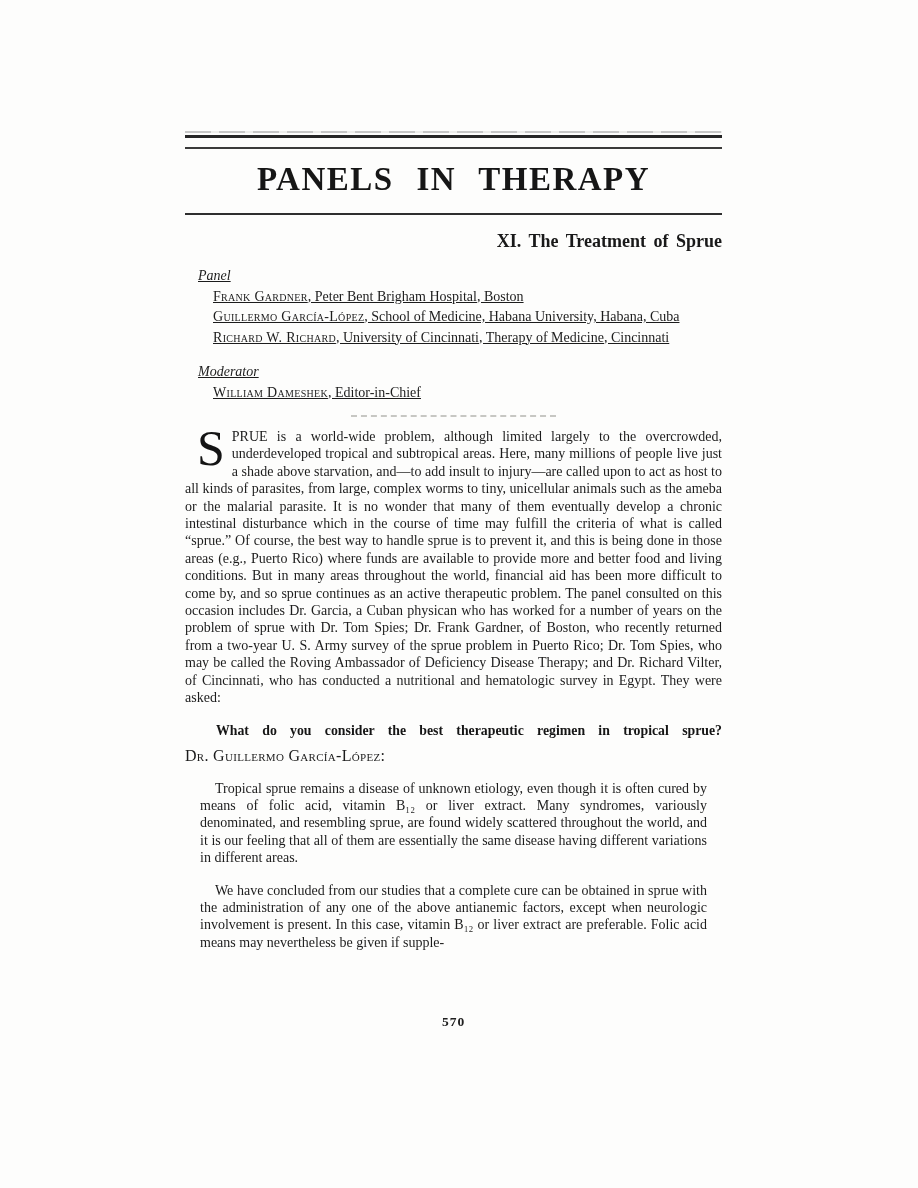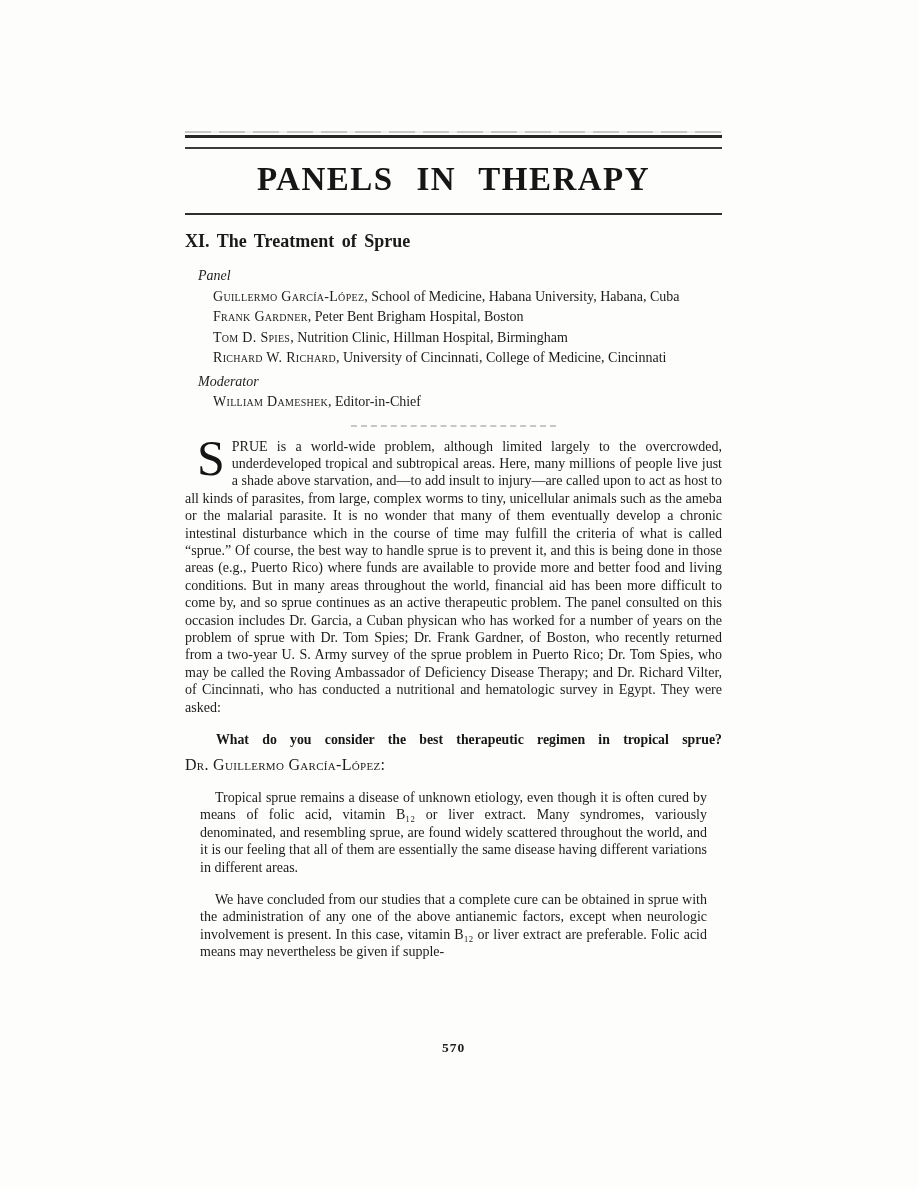--- a/index.html
+++ b/index.html
@@ -45,31 +45,32 @@
     color: #161616;
   }
   .single-rule {
     margin-top: 13px;
     border-top: 2px solid #2e2e2e;
   }
   .subtitle {
     margin: 15px 0 0 0;
     font-size: 18px;
     font-weight: bold;
-    text-align: left;
+    text-align: right;
     word-spacing: 3px;
     line-height: 23px;
     color: #191919;
   }
   .roster {
     margin-top: 13px;
     font-size: 14px;
     line-height: 20.5px;
+    text-decoration: underline;
   }
-  .roster.moderator { margin-top: 3px; }
+  .roster.moderator { margin-top: 14px; }
   .section-label {
     font-style: italic;
     padding-left: 13px;
   }
   .member {
     padding-left: 43px;
     text-indent: -15px;
     text-align: justify;
   }
   .sc {
@@ -112,21 +113,21 @@
   .body-para {
     margin: 15px;
     font-size: 14px;
     line-height: 17.4px;
     text-align: justify;
     text-indent: 15px;
   }
   .page-number {
     position: absolute;
     left: 185px;
-    top: 1040px;
+    top: 1014px;
     width: 537px;
     text-align: center;
     font-size: 13.5px;
     font-weight: bold;
     letter-spacing: 1px;
     color: #202020;
   }
 </style>
 </head>
 <body>
@@ -138,24 +139,23 @@
     <div class="double-rule"></div>
 
     <h1 class="title">PANELS IN THERAPY</h1>
 
     <div class="single-rule"></div>
 
     <h2 class="subtitle">XI. The Treatment of Sprue</h2>
 
     <div class="roster">
       <div class="section-label">Panel</div>
+      <div class="member"><span class="sc">Frank Gardner</span><span>, Peter Bent Brigham Hospital, Boston</span></div>
       <div class="member"><span class="sc">Guillermo García-López</span><span>, School of Medicine, Habana University, Habana, Cuba</span></div>
-      <div class="member"><span class="sc">Frank Gardner</span><span>, Peter Bent Brigham Hospital, Boston</span></div>
-      <div class="member"><span class="sc">Tom D. Spies</span><span>, Nutrition Clinic, Hillman Hospital, Birmingham</span></div>
-      <div class="member"><span class="sc">Richard W. Richard</span><span>, University of Cincinnati, College of Medicine, Cincinnati</span></div>
+      <div class="member"><span class="sc">Richard W. Richard</span><span>, University of Cincinnati, Therapy of Medicine, Cincinnati</span></div>
     </div>
 
     <div class="roster moderator">
       <div class="section-label">Moderator</div>
       <div class="member"><span class="sc">William Dameshek</span><span>, Editor-in-Chief</span></div>
     </div>
 
     <div class="dashed-divider"></div>
 
     <p class="intro"><span class="dropcap">S</span><span>PRUE is a world-wide problem, although limited largely to the overcrowded, underdeveloped tropical and subtropical areas. Here, many millions of people live just a shade above starvation, and—to add insult to injury—are called upon to act as host to all kinds of parasites, from large, complex worms to tiny, unicellular animals such as the ameba or the malarial parasite. It is no wonder that many of them eventually develop a chronic intestinal disturbance which in the course of time may fulfill the criteria of what is called “sprue.” Of course, the best way to handle sprue is to prevent it, and this is being done in those areas (e.g., Puerto Rico) where funds are available to provide more and better food and living conditions. But in many areas throughout the world, financial aid has been more difficult to come by, and so sprue continues as an active therapeutic problem. The panel consulted on this occasion includes Dr. Garcia, a Cuban physican who has worked for a number of years on the problem of sprue with Dr. Tom Spies; Dr. Frank Gardner, of Boston, who recently returned from a two-year U. S. Army survey of the sprue problem in Puerto Rico; Dr. Tom Spies, who may be called the Roving Ambassador of Deficiency Disease Therapy; and Dr. Richard Vilter, of Cincinnati, who has conducted a nutritional and hematologic survey in Egypt. They were asked:</span></p>

